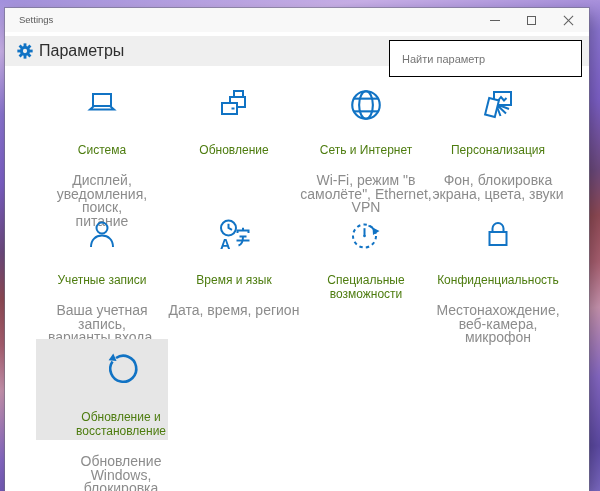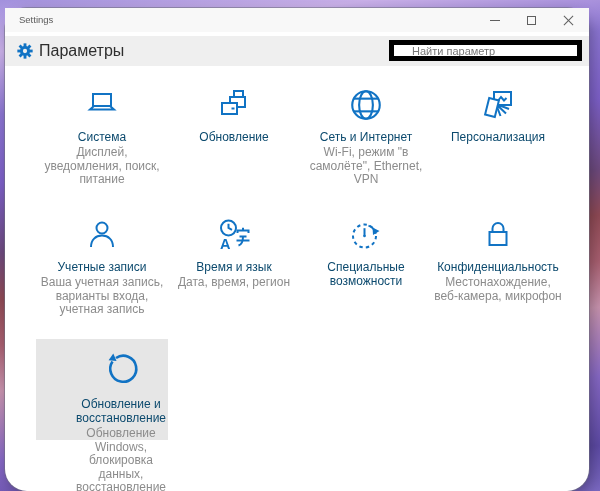--- a/index.html
+++ b/index.html
@@ -8,49 +8,48 @@
     font-family:"Liberation Sans","DejaVu Sans",sans-serif;
     background:linear-gradient(172deg,
       #a291dd 0%, #c9b0e8 9%, #8a74d0 20%, #7c5fc6 32%,
       #6d4a7e 44%, #8f4a55 52%, #a85f70 60%, #c793ae 68%,
       #8668c4 80%, #5d4aa4 92%, #7a68c0 100%);
   }
   .window {
     position:absolute; left:5px; top:8px; width:584px; height:483px;
     background:#ffffff;
     box-shadow:0 0 0 1px rgba(110,110,125,.55), 3px 5px 14px rgba(0,0,0,.28);
-    border-radius:22px;
   }
   
   .titlebar { position:absolute; top:0; left:0; right:0; height:24px; background:#f8f8f8; }
   .win-title { position:absolute; left:14px; top:0; line-height:24px; font-size:9.5px; color:#5a5a5a; }
   .caption-buttons { position:absolute; top:0; right:2px; height:24px; display:flex; }
   .cap-btn { width:37px; height:24px; display:flex; align-items:center; justify-content:center; position:relative; }
   .glyph-min { width:10px; border-top:1px solid #5f5f5f; }
   .glyph-max { width:9px; height:9px; border:1px solid #5f5f5f; }
   .glyph-close { position:relative; width:13px; height:13px; }
   .glyph-close i { position:absolute; left:0; top:6px; width:13px; height:1px; background:#5f5f5f; }
   .glyph-close i:first-child { transform:rotate(45deg); }
   .glyph-close i:last-child  { transform:rotate(-45deg); }
   
   .header { position:absolute; top:28px; left:0; right:0; height:30px; background:#efefef; }
   .gear { position:absolute; left:12px; top:7px; }
   .app-title { position:absolute; left:34px; top:0; line-height:30px; font-size:16px; color:#2e2e2e; }
-  .search { position:absolute; right:7px; top:4px; width:193px; height:21px;
-    border:5px solid #000000; background:#fff; font-size:11px; padding:0 18px; color:#444;
+  .search { position:absolute; right:7px; top:4px; width:193px; height:37px;
+    border:1px solid #000000; background:#fff; font-size:11px; padding:0 12px; color:#444;
     font-family:"Liberation Sans","DejaVu Sans",sans-serif; outline:none; }
   .search::placeholder { color:#767676; opacity:1; }
   
   .row { position:absolute; left:31px; display:flex; }
   .row1 { top:78px; } .row2 { top:208px; } .row3 { top:331px; }
   .tile { width:132px; text-align:center; cursor:default; }
   .tile-icon { height:38px; display:flex; align-items:center; justify-content:center; color:#1173c4; }
   .row3 .tile-icon { height:44px; }
-  .tile-title { margin-top:6px; font-size:12px; line-height:14px; color:#0c4a6e; white-space:pre-line; }
-  .tile-sub { margin-top:2px; font-size:12px; line-height:13.5px; color:#8c8c8c; white-space:pre-line; }
+  .tile-title { margin-top:19px; font-size:12px; line-height:14px; color:#4d7c0f; white-space:pre-line; }
+  .tile-sub { margin-top:17px; font-size:14px; line-height:13.5px; color:#8c8c8c; white-space:pre-line; }
   .tile.highlighted { background:#e6e6e6; padding-top:8px; height:101px;padding-left:38px; }
   svg.ticon { stroke:currentColor; fill:none; stroke-width:2; }
   svg.ticon .fillbg { fill:#ffffff; }
   svg.ticon .solid { fill:currentColor; stroke:none; }
   svg.ticon text { fill:currentColor; stroke:none; font-family:"Liberation Sans","DejaVu Sans",sans-serif; font-weight:bold; }
 </style>
 </head>
 <body>
 
 <div class="window">
@@ -133,20 +132,22 @@
     <div class="tile">
       <div class="tile-icon">
         <svg class="ticon" width="34" height="34" viewBox="0 0 34 34">
           <rect class="fillbg" x="13" y="4" width="17" height="13"></rect>
           <path d="M16 14 l4 -5 l3 3.5 l2.5 -2.5"></path>
           <path d="M15 16 L28 21 M15 16 L25 25.5 M15 16 L19.5 28"></path>
           <rect class="fillbg" x="6" y="11" width="10" height="17" transform="rotate(14 11 19.5)"></rect>
         </svg>
       </div>
       <div class="tile-title">Персонализация</div>
+      <div class="tile-sub">Фон, блокировка
+экрана, цвета, звуки</div>
     </div>
   </div>
 
   <div class="row row2">
     <div class="tile">
       <div class="tile-icon">
         <svg class="ticon" width="34" height="34" viewBox="0 0 34 34">
           <circle cx="17" cy="10" r="5.5"></circle>
           <path d="M6 29 C6 21.8 10.6 17.6 17 17.6 C23.4 17.6 28 21.8 28 29"></path>
         </svg>

